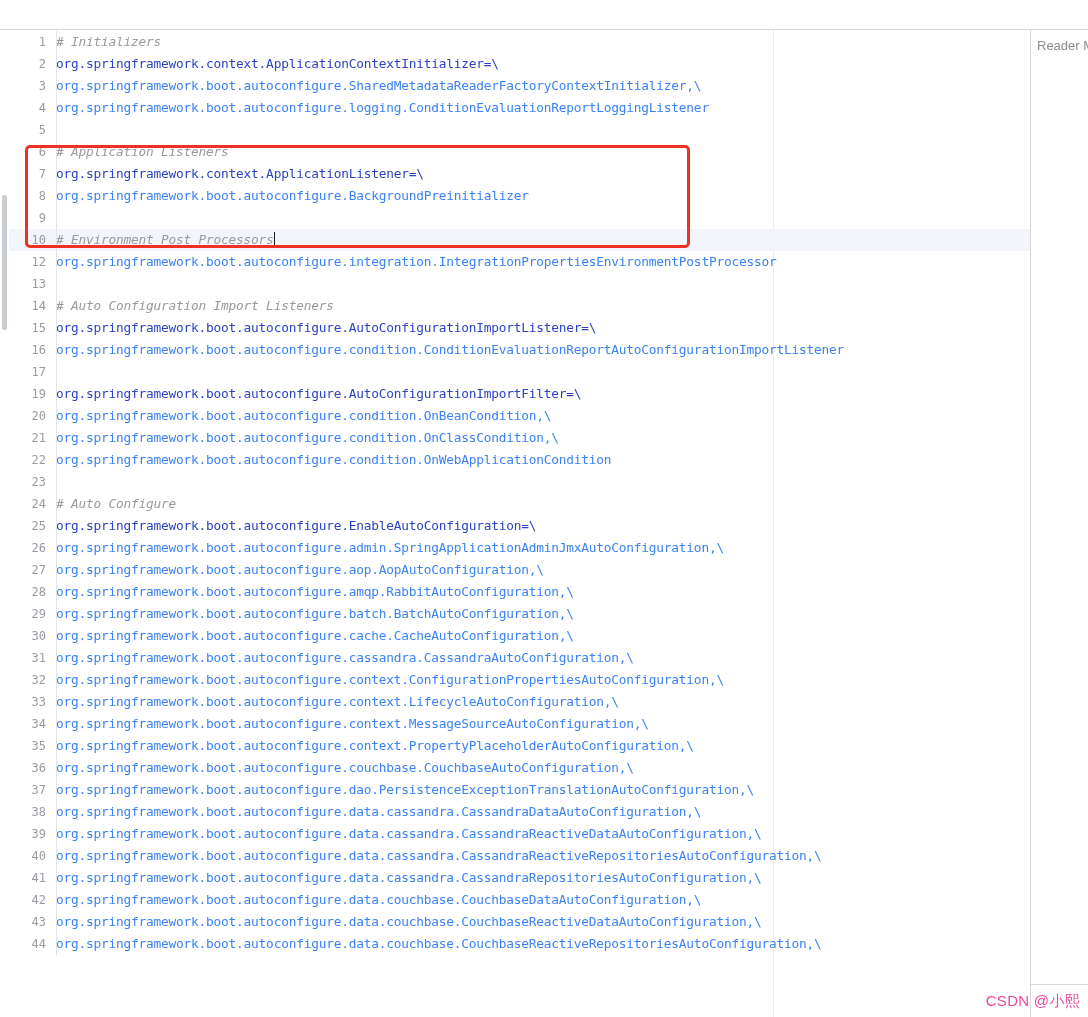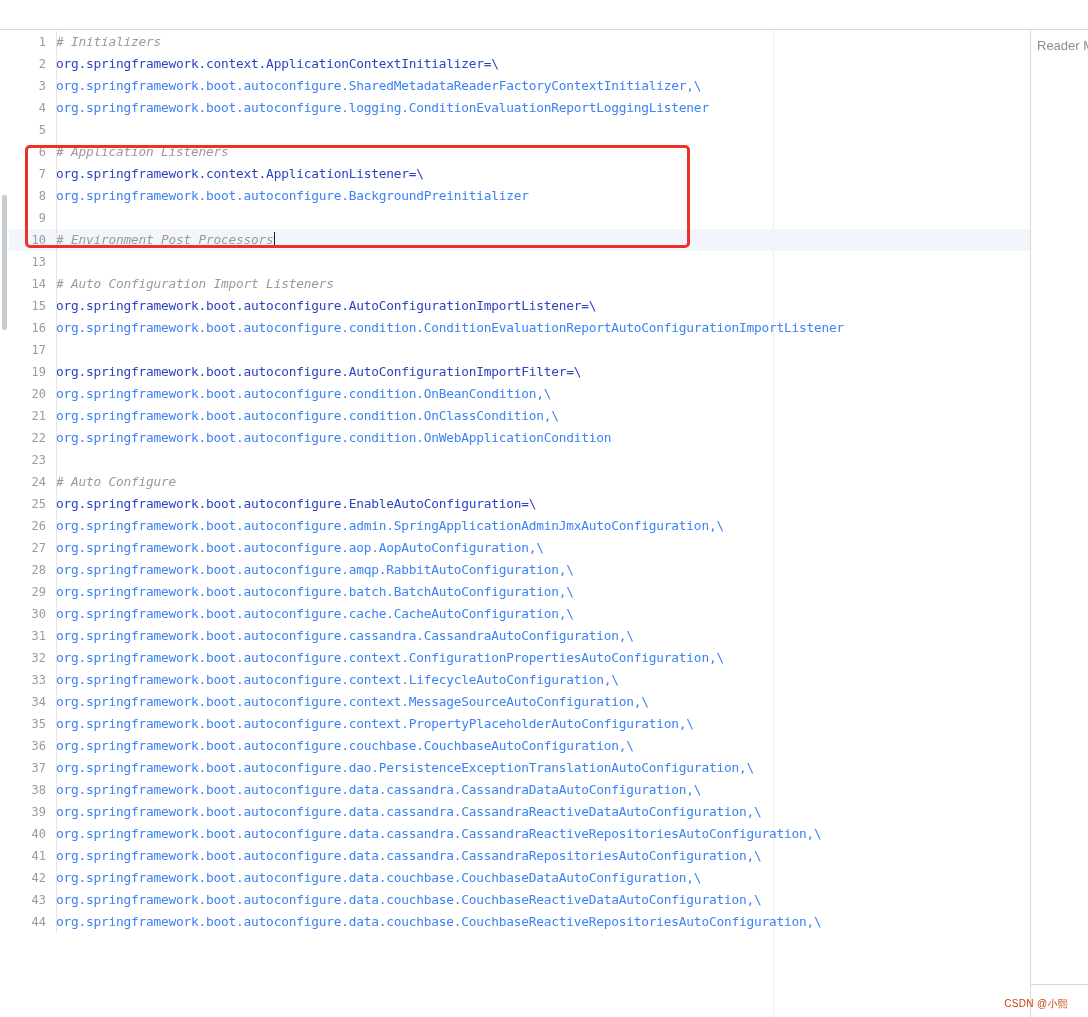--- a/index.html
+++ b/index.html
@@ -205,24 +205,24 @@
     left: 1030px;
     top: 984px;
     width: 58px;
     height: 1px;
     background: #d8d8dc;
   }
 
   
   .watermark {
     position: absolute;
-    right: 20px;
+    right: 8px;
     bottom: 6px;
-    font-size: 10px;
-    color: #c2410c;
+    font-size: 15px;
+    color: #ec4899;
     letter-spacing: 0.3px;
     white-space: nowrap;
     z-index: 50;
   }
 </style>
 </head>
 <body>
 
 <div id="app">
 
@@ -321,20 +321,25 @@
             <div class="gutter">9</div>
             <div class="gutter-sep"></div>
             <div class="code"><span class="c-plain"></span></div>
           </div>
           <div class="line current">
             <div class="gutter">10</div>
             <div class="gutter-sep"></div>
             <div class="code"><span class="c-comment"># Environment Post Processors</span><span class="caret"></span></div>
           </div>
           <div class="line">
+            <div class="gutter">12</div>
+            <div class="gutter-sep"></div>
+            <div class="code"><span class="c-value">org.springframework.boot.autoconfigure.integration.IntegrationPropertiesEnvironmentPostProcessor</span></div>
+          </div>
+          <div class="line">
             <div class="gutter">13</div>
             <div class="gutter-sep"></div>
             <div class="code"><span class="c-plain"></span></div>
           </div>
           <div class="line">
             <div class="gutter">14</div>
             <div class="gutter-sep"></div>
             <div class="code"><span class="c-comment"># Auto Configuration Import Listeners</span></div>
           </div>
           <div class="line">

